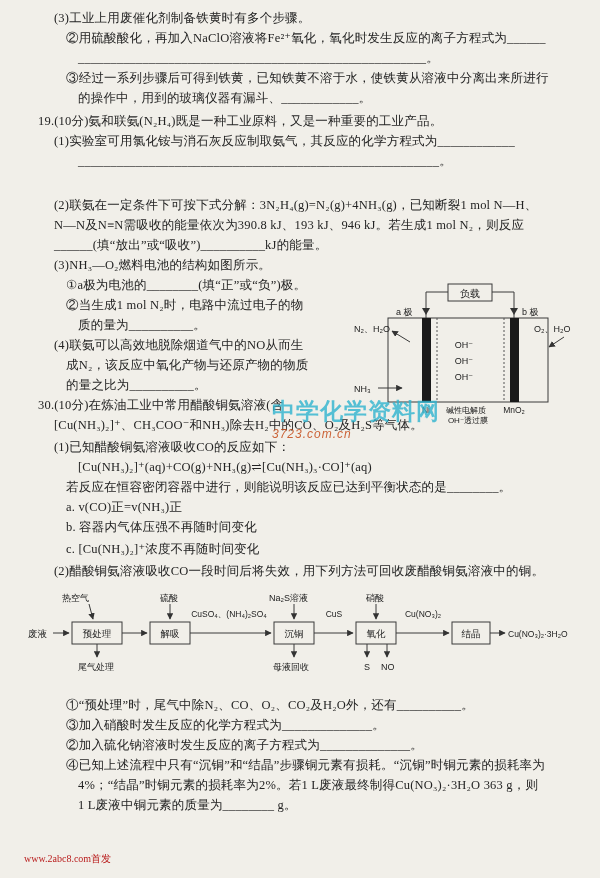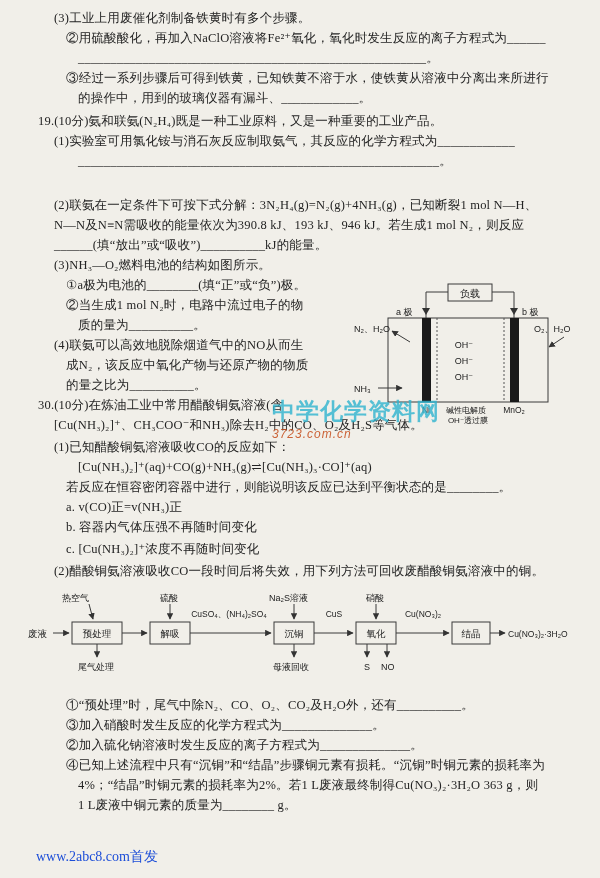--- a/index.html
+++ b/index.html
@@ -20,21 +20,21 @@
   svg text{font-family:"Liberation Sans","DejaVu Sans",sans-serif;fill:#222;}
   svg .shape{fill:none;stroke:#3a3a3a;stroke-width:1;}
   svg .wire{fill:none;stroke:#3a3a3a;stroke-width:1;}
   .watermark{
     position:absolute;left:272px;top:398px;width:190px;
     pointer-events:none;opacity:.8;font-family:"Liberation Sans","DejaVu Sans",sans-serif;
   }
   .wm-big{font-size:23px;font-weight:bold;letter-spacing:1px;color:#2fb4cf;line-height:26px;}
   .wm-small{font-size:12px;font-style:italic;color:#c2410c;margin-top:3px;letter-spacing:1px;}
   .footer{
-    position:absolute;left:36px;bottom:12px;font-size:14px;color:#1d4ed8;
+    position:absolute;left:24px;bottom:12px;font-size:10px;color:#b91c1c;
     font-family:"Liberation Serif","DejaVu Serif",serif;
   }
 </style>
 </head>
 <body>
 
 <div class="page">
 
   <div class="content">
 

